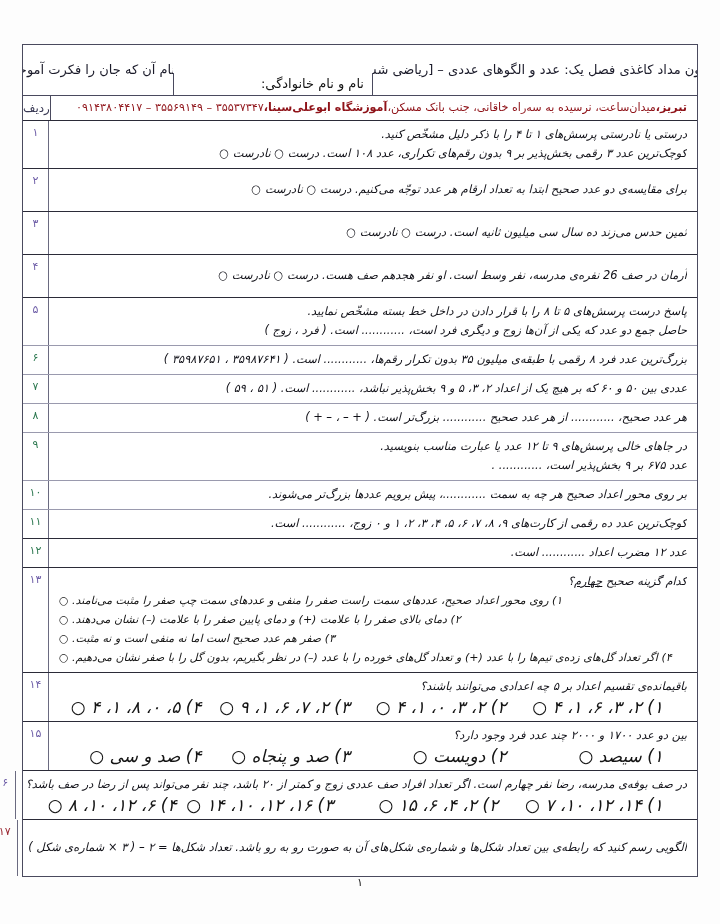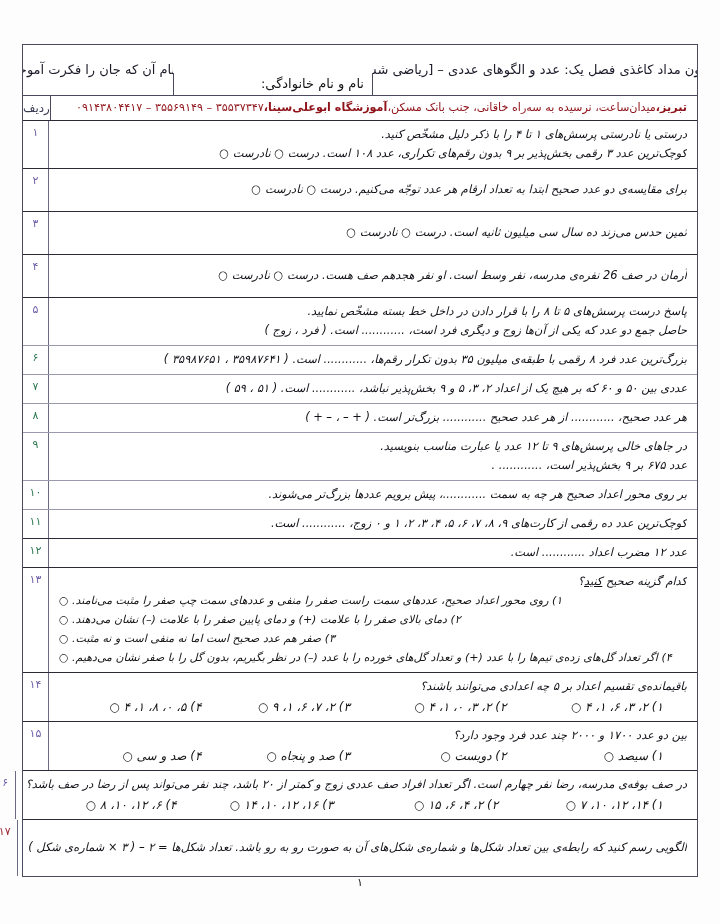--- a/index.html
+++ b/index.html
@@ -152,21 +152,21 @@
   
   .opts {
     display: flex;
     flex-direction: row;
     justify-content: space-between;
     align-items: center;
     padding-top: 2px;
   }
   .opt {
     flex: 1 1 25%;
-    font-size: 12px;
+    font-size: 17px;
     line-height: 18px;
     white-space: nowrap;
     direction: rtl;
   }
   .opt.c1 { text-align: right; padding-right: 24px; }
   .opt.c2 { text-align: right; padding-right: 14px; }
   .opt.c3 { text-align: right; padding-right: 14px; }
   .opt.c4 { text-align: right; padding-right: 6px; }
 
   
@@ -299,21 +299,21 @@
     <div class="q-row heavy">
       <div class="q-body">
         <div class="line right">عدد ۱۲ مضرب اعداد ............ است.</div>
       </div>
       <div class="q-num green">۱۲</div>
     </div>
 
     <div class="q-row heavy">
       <div class="q-body">
         <div class="line right">
-          <span>کدام گزینه صحیح </span><span class="underln">کنید</span><span>؟</span>
+          <span>کدام گزینه صحیح </span><span class="underln">چهارم</span><span>؟</span>
         </div>
         <div class="subopt">۱) روی محور اعداد صحیح، عددهای سمت راست صفر را منفی و عددهای سمت چپ صفر را مثبت می‌نامند. ○</div>
         <div class="subopt">۲) دمای بالای صفر را با علامت (+) و دمای پایین صفر را با علامت (–) نشان می‌دهند. ○</div>
         <div class="subopt">۳) صفر هم عدد صحیح است اما نه منفی است و نه مثبت. ○</div>
         <div class="subopt">۴) اگر تعداد گل‌های زده‌ی تیم‌ها را با عدد (+) و تعداد گل‌های خورده را با عدد (–) در نظر بگیریم، بدون گل را با صفر نشان می‌دهیم. ○</div>
       </div>
       <div class="q-num">۱۳</div>
     </div>
 
     <div class="q-row heavy">

